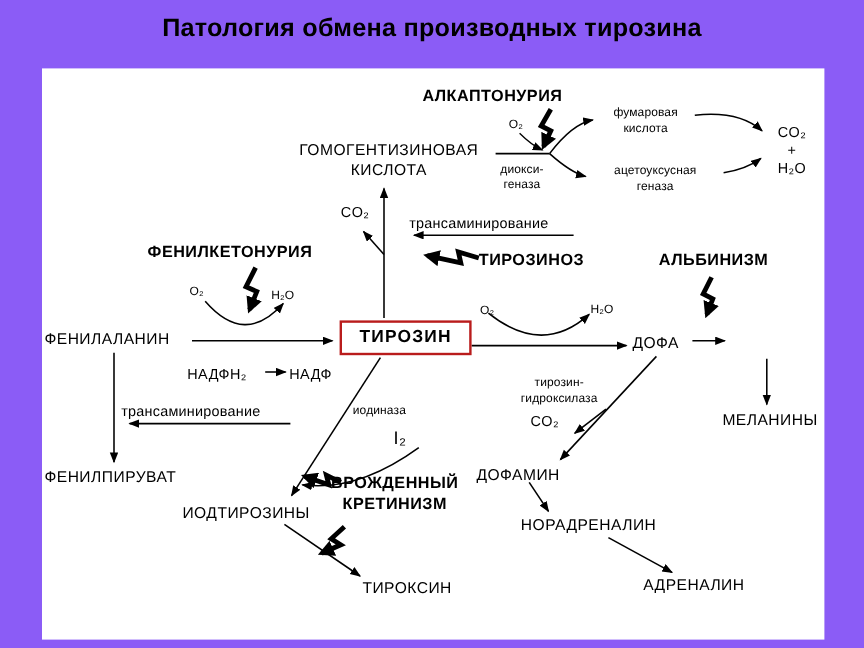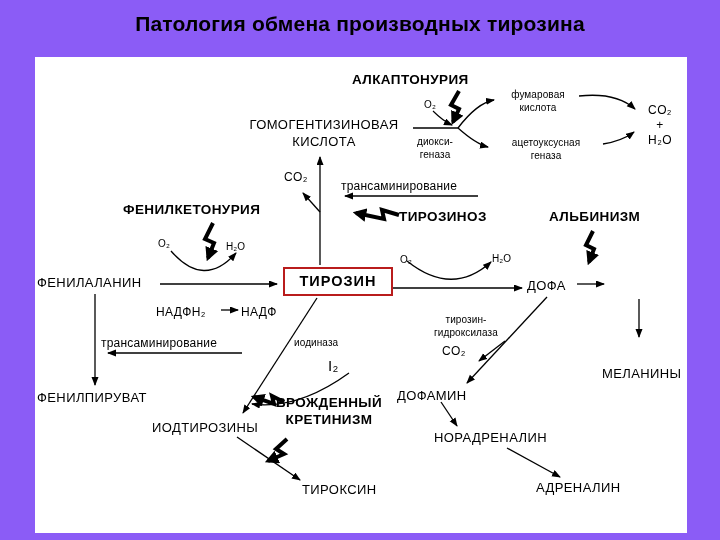--- a/index.html
+++ b/index.html
@@ -119,21 +119,21 @@
 КИСЛОТА</div>
   <div class="lbl" style="left:37px;top:390px;">ФЕНИЛПИРУВАТ</div>
   <div class="lbl small center" style="left:496px;top:88px;width:84px;">фумаровая
 кислота</div>
   <div class="lbl small center" style="left:490px;top:136px;width:112px;">ацетоуксусная
 геназа</div>
   <div class="lbl center" style="left:636px;top:103px;width:48px;line-height:15px;font-size:12px;">CO₂
 +
 H₂O</div>
   <div class="lbl" style="left:527px;top:278px;">ДОФА</div>
-  <div class="lbl" style="left:602px;top:342px;margin-top:24px;">МЕЛАНИНЫ</div>
+  <div class="lbl" style="left:602px;top:342px;">МЕЛАНИНЫ</div>
   <div class="lbl" style="left:397px;top:388px;">ДОФАМИН</div>
   <div class="lbl" style="left:434px;top:430px;">НОРАДРЕНАЛИН</div>
   <div class="lbl" style="left:536px;top:480px;">АДРЕНАЛИН</div>
   <div class="lbl" style="left:152px;top:420px;">ИОДТИРОЗИНЫ</div>
   <div class="lbl" style="left:302px;top:482px;">ТИРОКСИН</div>
 
   <div class="lbl small" style="left:424px;top:98px;">O₂</div>
   <div class="lbl" style="left:284px;top:169px;font-size:12px;">CO₂</div>
   <div class="lbl small" style="left:158px;top:237px;">O₂</div>
   <div class="lbl small" style="left:226px;top:240px;">H₂O</div>

